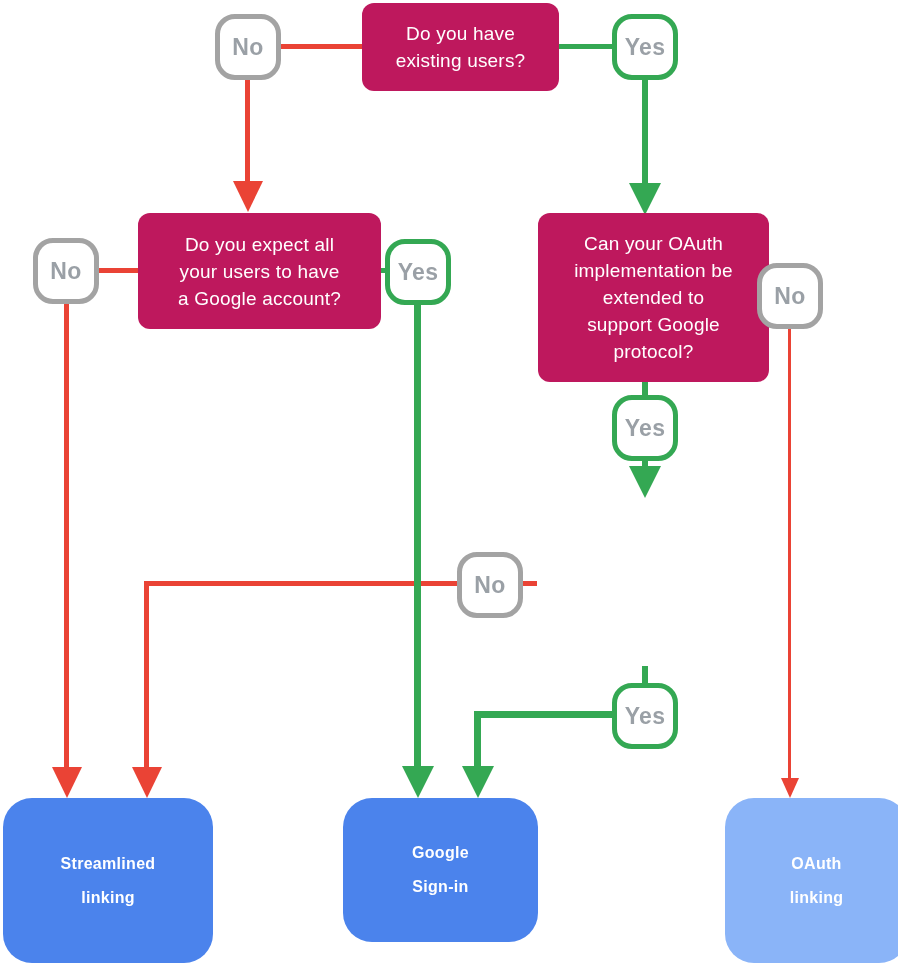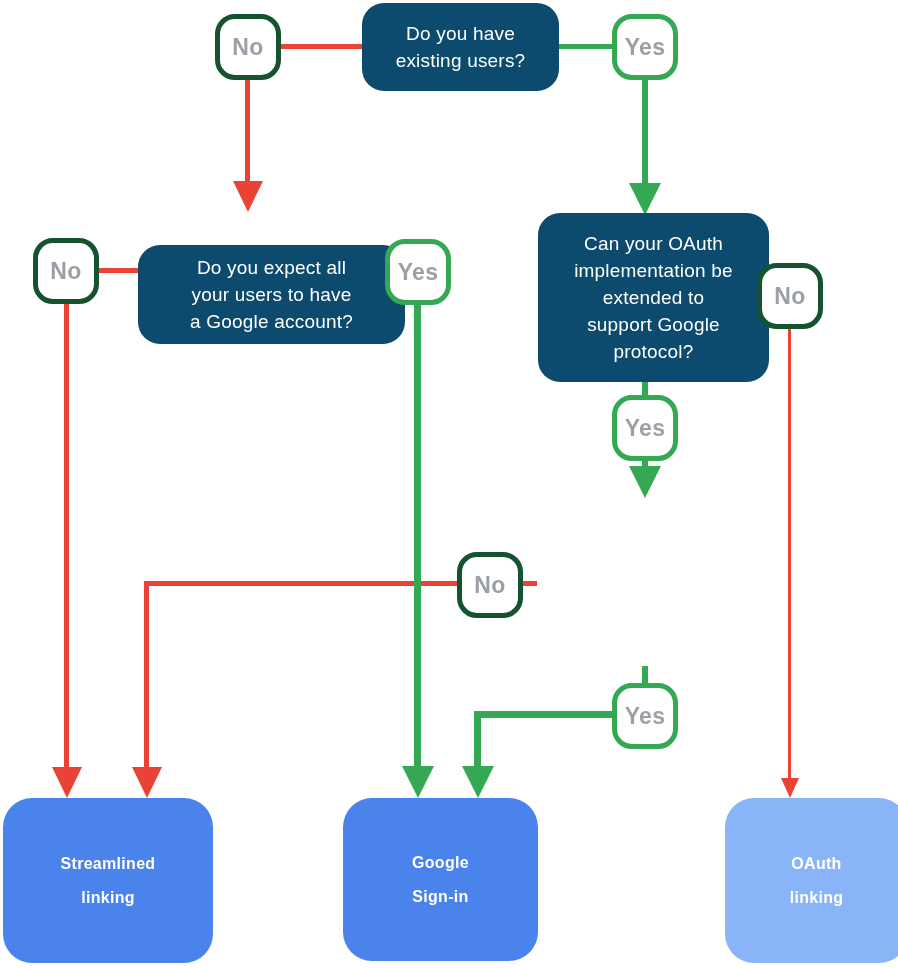--- a/index.html
+++ b/index.html
@@ -15,34 +15,34 @@
   .edge.red{background:#ea4335;z-index:1;}
   .edge.green{background:#34a853;z-index:2;}
   
   .arr{position:absolute;width:0;height:0;border-style:solid;border-color:transparent;}
   .arr.red-big{border-width:31px 15px 0 15px;border-top-color:#ea4335;z-index:1;}
   .arr.green-big{border-width:32px 16px 0 16px;border-top-color:#34a853;z-index:2;}
   .arr.red-small{border-width:20px 9px 0 9px;border-top-color:#ea4335;z-index:1;}
   
   .qbox{
     position:absolute;z-index:3;
-    background:#0c4a6e;border-radius:22px;
+    background:#be185d;border-radius:12px;
     color:#ffffff;font-size:19px;line-height:27px;font-weight:500;
     display:flex;align-items:center;justify-content:center;text-align:center;
     letter-spacing:.2px;
   }
   .qbox span{white-space:pre-line;}
   
   .badge{
     position:absolute;z-index:4;box-sizing:border-box;
     width:66px;height:66px;border-radius:20px;background:#ffffff;
     display:flex;align-items:center;justify-content:center;
     font-size:23px;font-weight:bold;color:#9aa0a6;letter-spacing:.3px;
   }
-  .badge.no{border:5px solid #14532d;}
+  .badge.no{border:5px solid #a3a3a3;}
   .badge.yes{border:5px solid #34a853;}
   
   .outcome{
     position:absolute;z-index:3;border-radius:29px;
     display:flex;align-items:center;justify-content:center;text-align:center;
     color:#ffffff;font-size:16px;line-height:34px;font-weight:bold;
     letter-spacing:.3px;
   }
   .outcome span{white-space:pre-line;}
   .outcome.blue{background:#4b83ec;}
@@ -80,21 +80,21 @@
   <div class="arr red-big" style="left:132px;top:767px;"></div>
   <div class="arr green-big" style="left:402px;top:766px;"></div>
   <div class="arr green-big" style="left:462px;top:766px;"></div>
   <div class="arr red-small" style="left:781px;top:778px;"></div>
 
   <div class="qbox" style="left:362px;top:3px;width:173px;height:88px;padding:0 12px;">
     <span>Do you have
 existing users?</span>
   </div>
 
-  <div class="qbox" style="left:138px;top:213px;width:215px;height:99px;padding:0 26px;margin-top:32px;">
+  <div class="qbox" style="left:138px;top:213px;width:215px;height:116px;padding:0 14px;">
     <span>Do you expect all
 your users to have
 a Google account?</span>
   </div>
 
   <div class="qbox" style="left:538px;top:213px;width:215px;height:169px;padding:0 8px;">
     <span>Can your OAuth
 implementation be
 extended to
 support Google
@@ -128,21 +128,21 @@
     </div>
   <div class="badge yes" style="left:612px;top:683px;">
       <span>Yes</span>
     </div>
 
   <div class="outcome blue" style="left:3px;top:798px;width:210px;height:165px;">
     <span>Streamlined
 linking</span>
   </div>
 
-  <div class="outcome blue" style="left:343px;top:798px;width:195px;height:163px;">
+  <div class="outcome blue" style="left:343px;top:798px;width:195px;height:144px;">
     <span>Google
 Sign-in</span>
   </div>
 
   <div class="outcome lightblue" style="left:725px;top:798px;width:183px;height:165px;">
     <span>OAuth
 linking</span>
   </div>
 
 </div>

